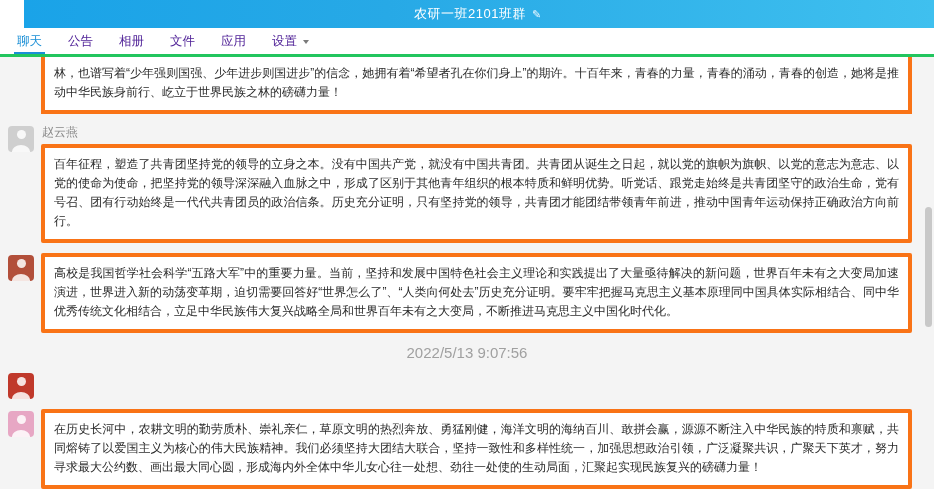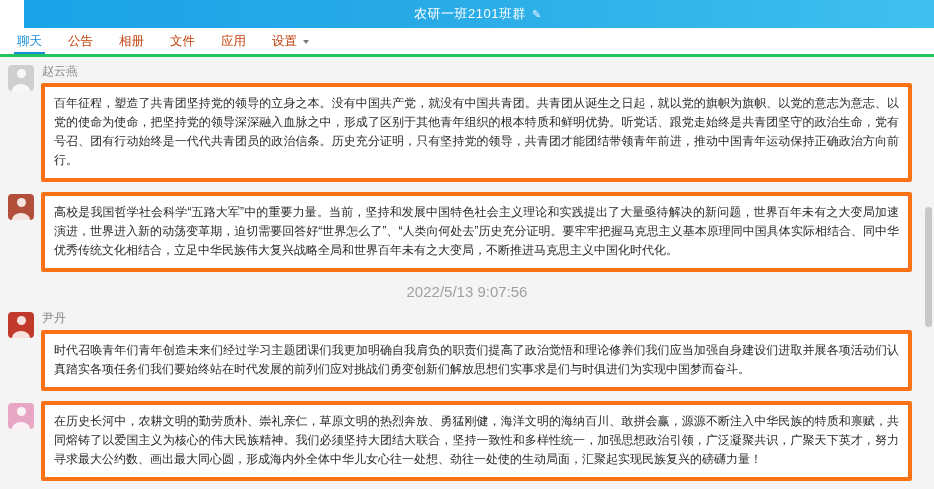--- a/index.html
+++ b/index.html
@@ -50,21 +50,21 @@
     border-bottom: 3px solid #22c55e;
     display: flex;
     align-items: stretch;
     padding-left: 4px;
   }
   .tab {
     display: flex;
     align-items: center;
     padding: 0 13px;
     font-size: 12.5px;
-    color: #c2410c;
+    color: #4c1d95;
     cursor: default;
     position: relative;
     gap: 4px;
   }
   .tab.active {
     color: #1b8fd6;
   }
   .tab.active:after {
     content: "";
     position: absolute;
@@ -201,20 +201,26 @@
       <span>应用</span>
     </div>
     <div class="tab">
       <span>设置</span>
       <span class="caret"></span>
     </div>
   </div>
 
   <div class="msglist">
 
+    <div class="msg partial-top">
+      <div class="avatar" style="background:#f4f4f4"></div>
+      <div class="msgcol">
+        <div class="bubble">林，也谱写着“少年强则国强、少年进步则国进步”的信念，她拥有着“希望者孔在你们身上”的期许。十百年来，青春的力量，青春的涌动，青春的创造，她将是推动中华民族身前行、屹立于世界民族之林的磅礴力量！</div>
+      </div>
+    </div>
 
     <div class="msg">
       <div class="avatar" style="background:#cfcfcf">
         <span class="face"></span>
         <span class="body"></span>
       </div>
       <div class="msgcol">
         <div class="sender">赵云燕</div>
         <div class="bubble">百年征程，塑造了共青团坚持党的领导的立身之本。没有中国共产党，就没有中国共青团。共青团从诞生之日起，就以党的旗帜为旗帜、以党的意志为意志、以党的使命为使命，把坚持党的领导深深融入血脉之中，形成了区别于其他青年组织的根本特质和鲜明优势。听党话、跟党走始终是共青团坚守的政治生命，党有号召、团有行动始终是一代代共青团员的政治信条。历史充分证明，只有坚持党的领导，共青团才能团结带领青年前进，推动中国青年运动保持正确政治方向前行。</div>
       </div>
@@ -230,24 +236,20 @@
       </div>
     </div>
 
     <div class="timestamp">2022/5/13 9:07:56</div>
 
     <div class="msg">
       <div class="avatar" style="background:#c0392b">
         <span class="face"></span>
         <span class="body"></span>
       </div>
-      <div class="msgcol">
-        <div class="sender">尹丹</div>
-        <div class="bubble">时代召唤青年们青年创造未来们经过学习主题团课们我更加明确自我肩负的职责们提高了政治觉悟和理论修养们我们应当加强自身建设们进取并展各项活动们认真踏实各项任务们我们要始终站在时代发展的前列们应对挑战们勇变创新们解放思想们实事求是们与时俱进们为实现中国梦而奋斗。</div>
-      </div>
     </div>
 
     <div class="msg">
       <div class="avatar" style="background:#e7a7c4">
         <span class="face"></span>
         <span class="body"></span>
       </div>
       <div class="msgcol">
         <div class="bubble">在历史长河中，农耕文明的勤劳质朴、崇礼亲仁，草原文明的热烈奔放、勇猛刚健，海洋文明的海纳百川、敢拼会赢，源源不断注入中华民族的特质和禀赋，共同熔铸了以爱国主义为核心的伟大民族精神。我们必须坚持大团结大联合，坚持一致性和多样性统一，加强思想政治引领，广泛凝聚共识，广聚天下英才，努力寻求最大公约数、画出最大同心圆，形成海内外全体中华儿女心往一处想、劲往一处使的生动局面，汇聚起实现民族复兴的磅礴力量！</div>
       </div>

